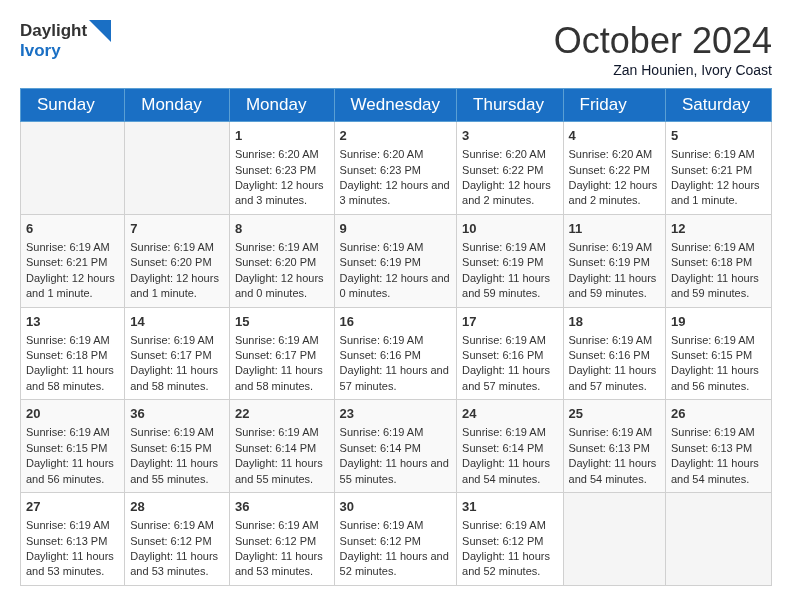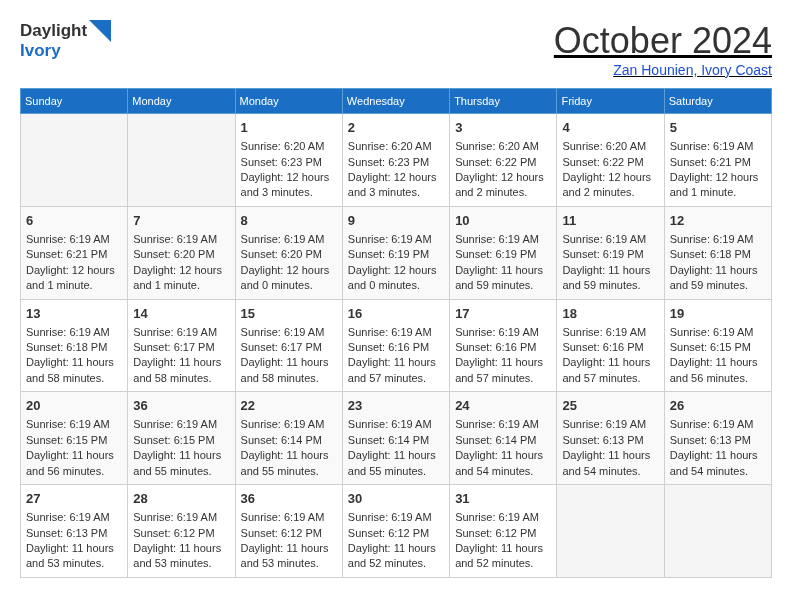--- a/index.html
+++ b/index.html
@@ -16,42 +16,41 @@
       align-items: flex-start;
       margin-bottom: 10px;
     }
     .logo {
       display: flex;
       align-items: center;
       gap: 4px;
     }
     .title-block {
       text-align: right;
-      text-decoration: underline;
     }
     .month-title {
       font-size: 36px;
       font-weight: 300;
       color: #333;
     }
     .subtitle {
       font-size: 14px;
-      color: #1d4ed8;
+      color: #0f172a;
     }
     table {
       width: 100%;
       border-collapse: collapse;
       font-size: 11px;
     }
     thead tr th {
       background: #1a6fc4;
       color: #fff;
       text-align: left;
-      padding: 6px 4px;
-      font-size: 11px;
+      padding: 6px 16px;
+      font-size: 17px;
       font-weight: normal;
       border: 1px solid #5a9fd4;
     }
     tbody tr td {
       border: 1px solid #d0d0d0;
       vertical-align: top;
       padding: 5px 5px;
       width: 107px;
       height: 80px;
       background: #fff;

